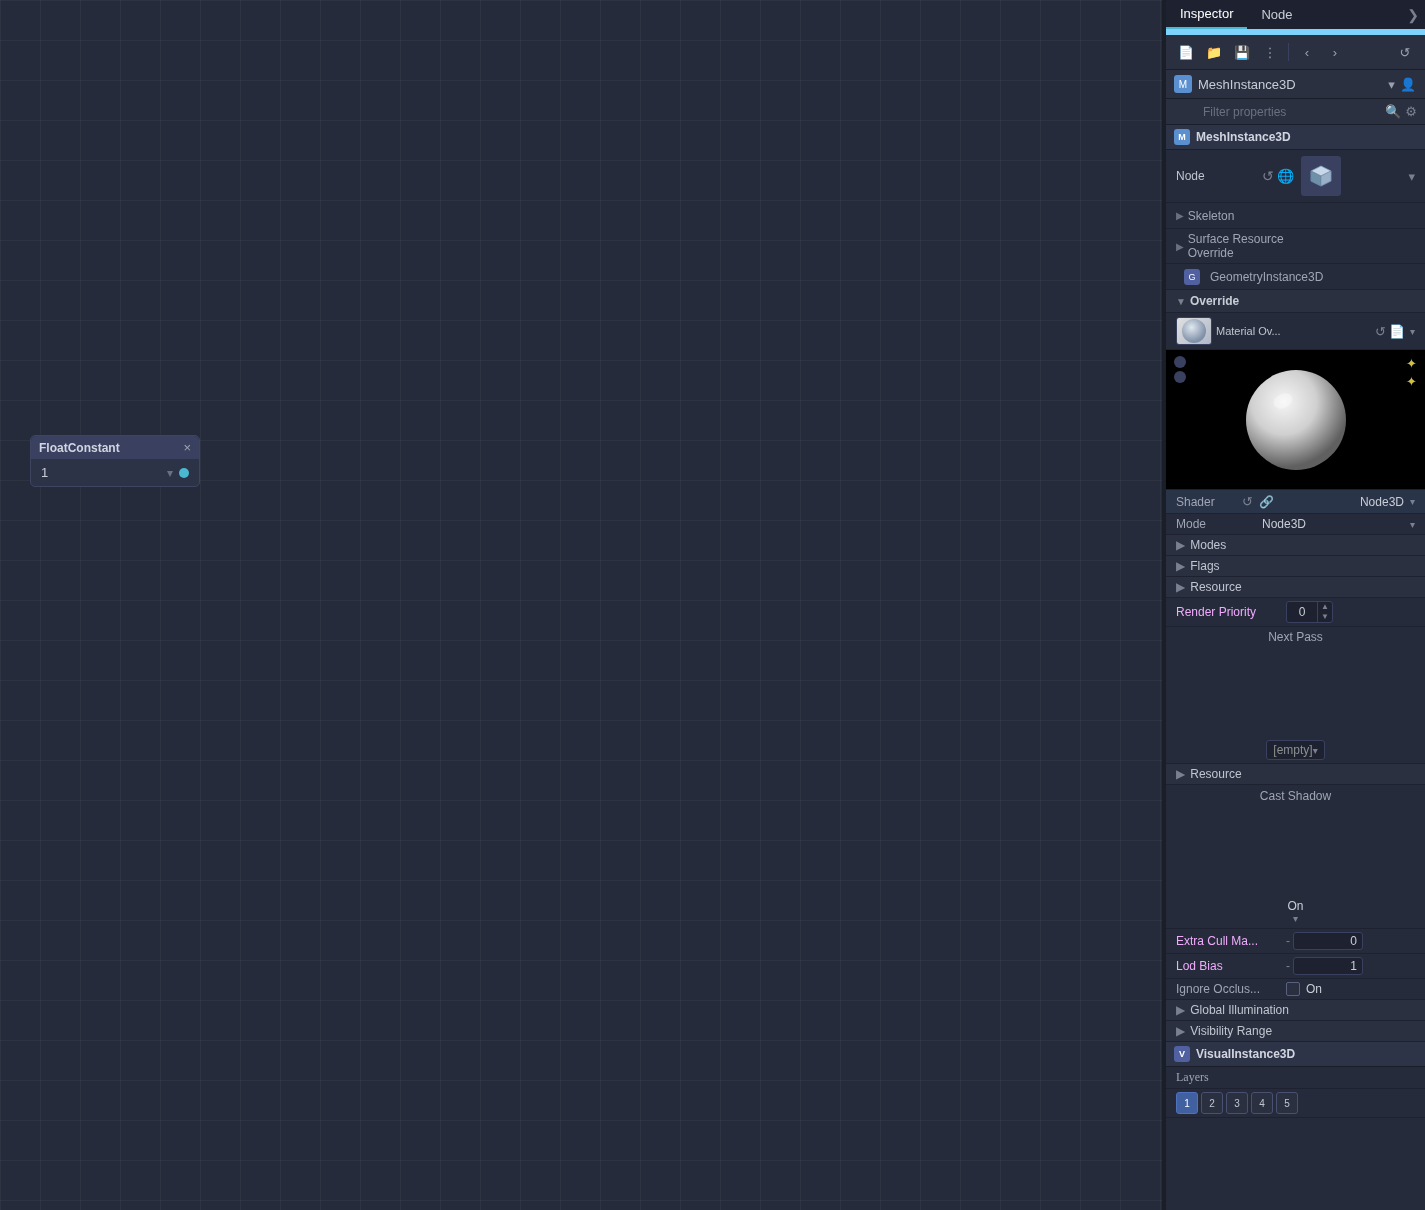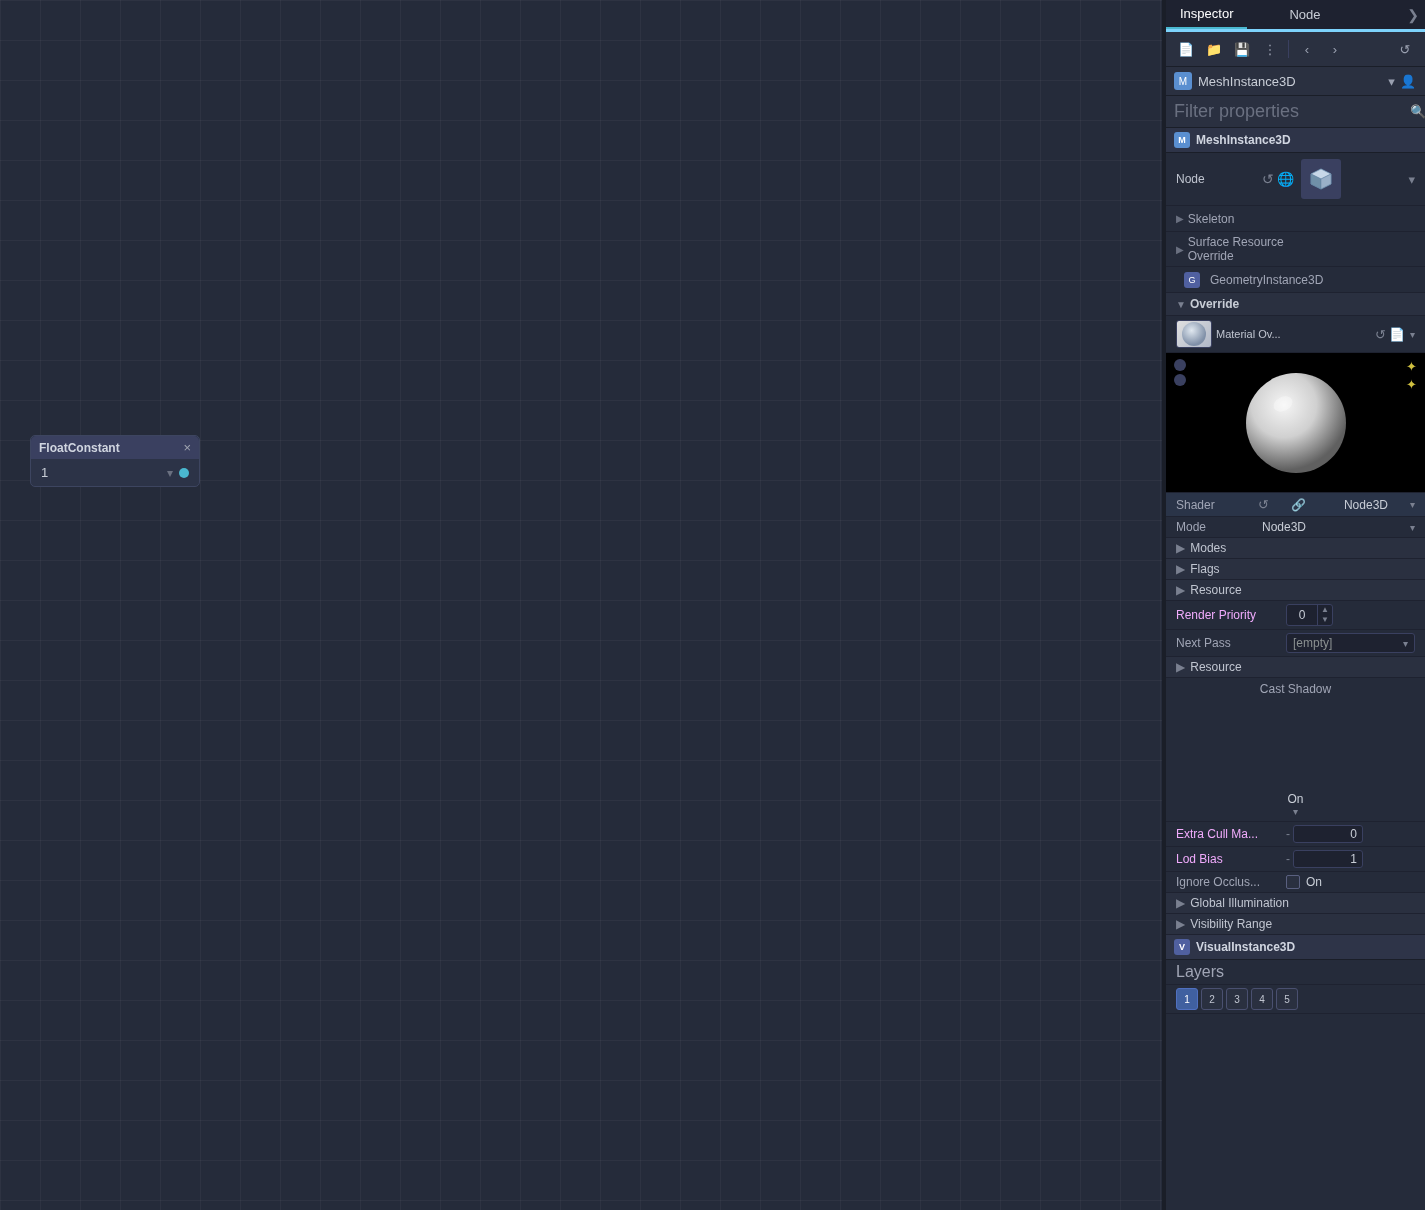--- a/index.html
+++ b/index.html
@@ -88,23 +88,22 @@
       border-left: 1px solid #1a1e28;
       display: flex;
       flex-direction: column;
       overflow: hidden;
     }
 
     
     .inspector-tabs {
       display: flex;
       background: #1e2230;
-      border-bottom: 3px solid #7dd3fc;
-      align-items: center;
-      gap: 28px;
+      border-bottom: 6px solid #7dd3fc;
+      align-items: center;
     }
     .inspector-tab {
       padding: 6px 14px;
       font-size: 13px;
       cursor: pointer;
       color: #c8cdd6;
     }
     .inspector-tab.active {
       color: #ffffff;
       border-bottom: 2px solid #4ab8d0;
@@ -186,21 +185,22 @@
       background: #2a3040;
       border-bottom: 1px solid #1a1e28;
       gap: 4px;
     }
     .filter-input {
       flex: 1;
       background: transparent;
       border: none;
       outline: none;
       color: #fef9c3;
-      font-size: 18px;
+      font-size: 12px;
+      margin-left: 29px;
     }
     .filter-input::placeholder { color: #6a7080; }
     .filter-icon { color: #7a8090; font-size: 13px; }
     .filter-settings { color: #7a8090; cursor: pointer; font-size: 13px; }
 
     
     .inspector-content {
       flex: 1;
       overflow-y: auto;
       overflow-x: hidden;
@@ -411,21 +411,21 @@
       cursor: pointer;
     }
 
     
     .shader-row {
       display: flex;
       align-items: center;
       padding: 4px 10px;
       background: #2a3448;
       border-bottom: 1px solid #1e2230;
-      gap: 22px;
+      gap: 6px;
     }
     .shader-label {
       flex: 0 0 60px;
       font-size: 12px;
       color: #a0a5b5;
     }
     .shader-reset { color: #7a8090; cursor: pointer; font-size: 13px; }
     .shader-icon { color: #9aa0b0; cursor: pointer; font-size: 12px; }
     .shader-value {
       flex: 1;
@@ -532,23 +532,24 @@
       display: flex;
       align-items: center;
       justify-content: center;
       font-size: 9px;
       color: #fff;
     }
 
     
     .layers-label {
       padding: 3px 10px;
-      font-size: 16px;
+      font-size: 12px;
       color: #a0a5b5;
       border-bottom: 1px solid #1e2230;
+      font-family: Liberation Serif, serif;
     }
     .layers-buttons {
       display: flex;
       padding: 3px 10px;
       gap: 3px;
       flex-wrap: wrap;
       border-bottom: 1px solid #1e2230;
     }
     .layer-btn {
       width: 22px;
@@ -614,20 +615,21 @@
       color: #7a8090;
       line-height: 1;
     }
 
     
     .next-pass-row {
       display: flex;
       align-items: center;
       padding: 3px 10px;
       border-bottom: 1px solid #1e2230;
+      flex-direction: column;
     }
     .next-pass-label {
       flex: 0 0 110px;
       font-size: 12px;
       color: #a0a5b5;
     }
     .next-pass-dropdown {
       flex: 1;
       display: flex;
       align-items: center;

